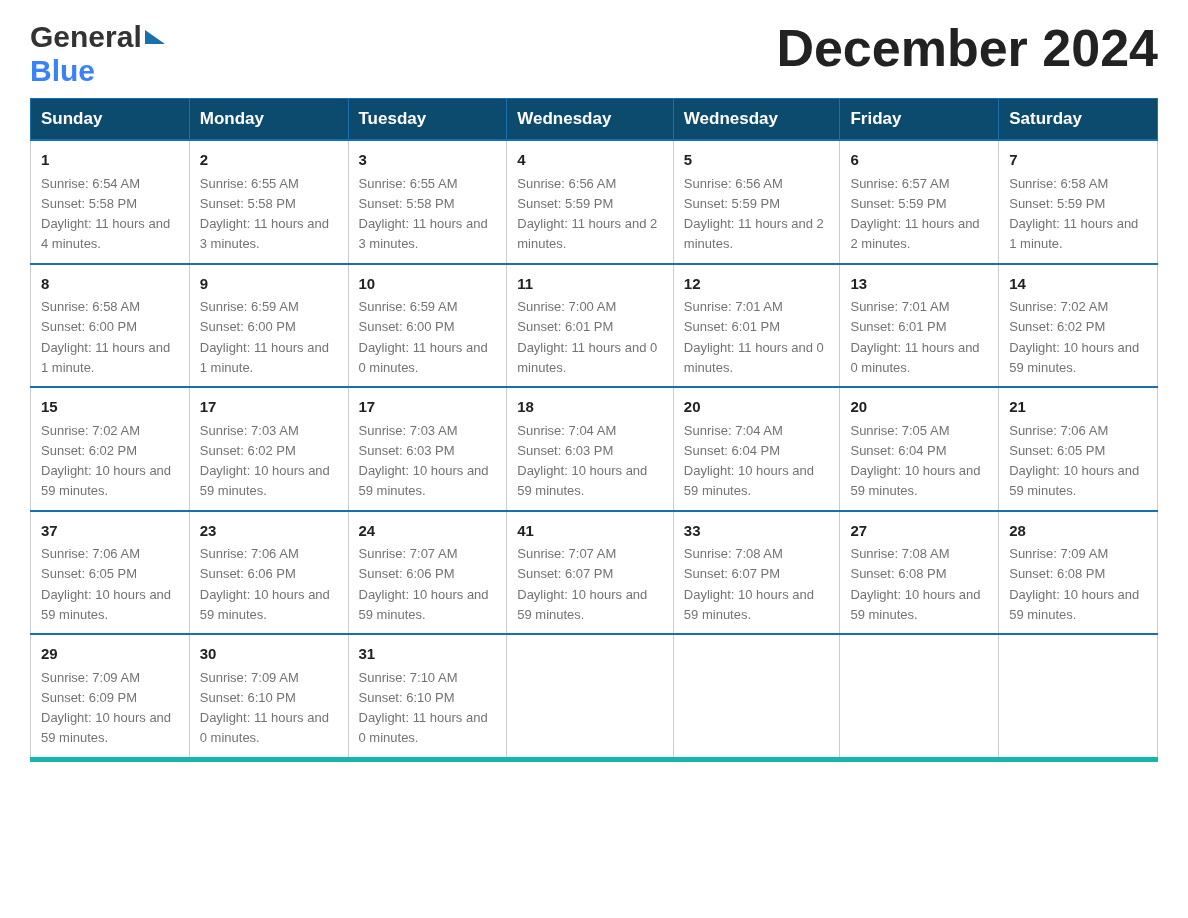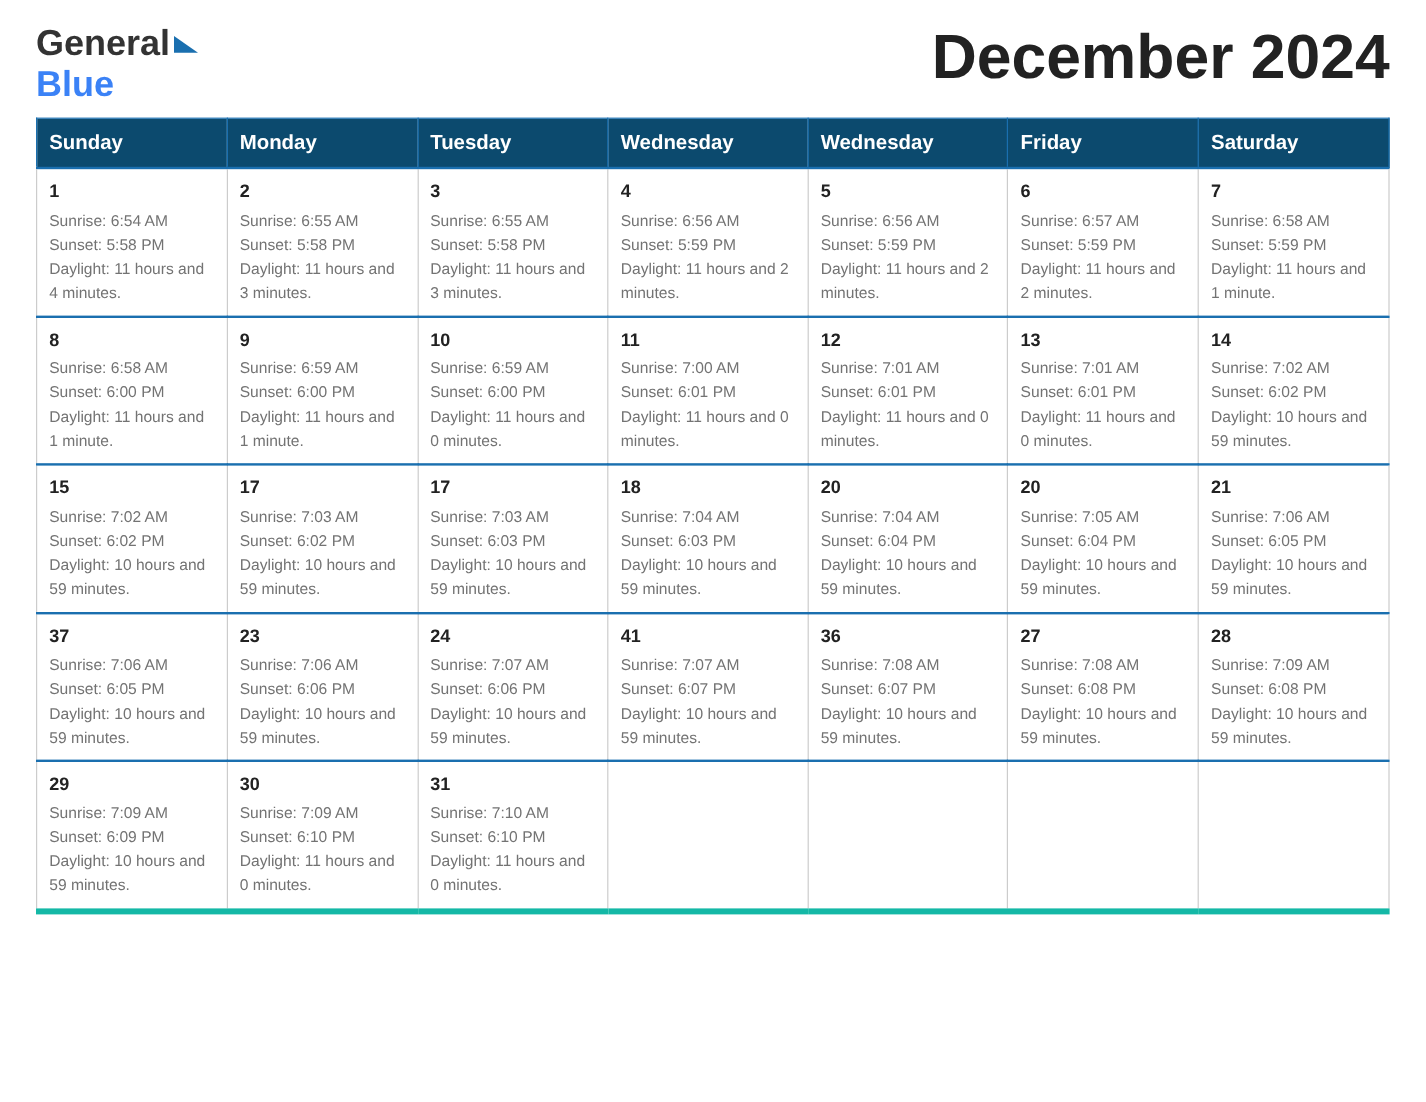--- a/index.html
+++ b/index.html
@@ -241,21 +241,21 @@
       </td>
         <td>
         <span class="day-number">24</span>
         <span class="day-info">Sunrise: 7:07 AM<br>Sunset: 6:06 PM<br>Daylight: 10 hours and 59 minutes.</span>
       </td>
         <td>
         <span class="day-number">41</span>
         <span class="day-info">Sunrise: 7:07 AM<br>Sunset: 6:07 PM<br>Daylight: 10 hours and 59 minutes.</span>
       </td>
         <td>
-        <span class="day-number">36</span>
+        <span class="day-number">33</span>
         <span class="day-info">Sunrise: 7:08 AM<br>Sunset: 6:07 PM<br>Daylight: 10 hours and 59 minutes.</span>
       </td>
         <td>
         <span class="day-number">27</span>
         <span class="day-info">Sunrise: 7:08 AM<br>Sunset: 6:08 PM<br>Daylight: 10 hours and 59 minutes.</span>
       </td>
         <td>
         <span class="day-number">28</span>
         <span class="day-info">Sunrise: 7:09 AM<br>Sunset: 6:08 PM<br>Daylight: 10 hours and 59 minutes.</span>
       </td>

